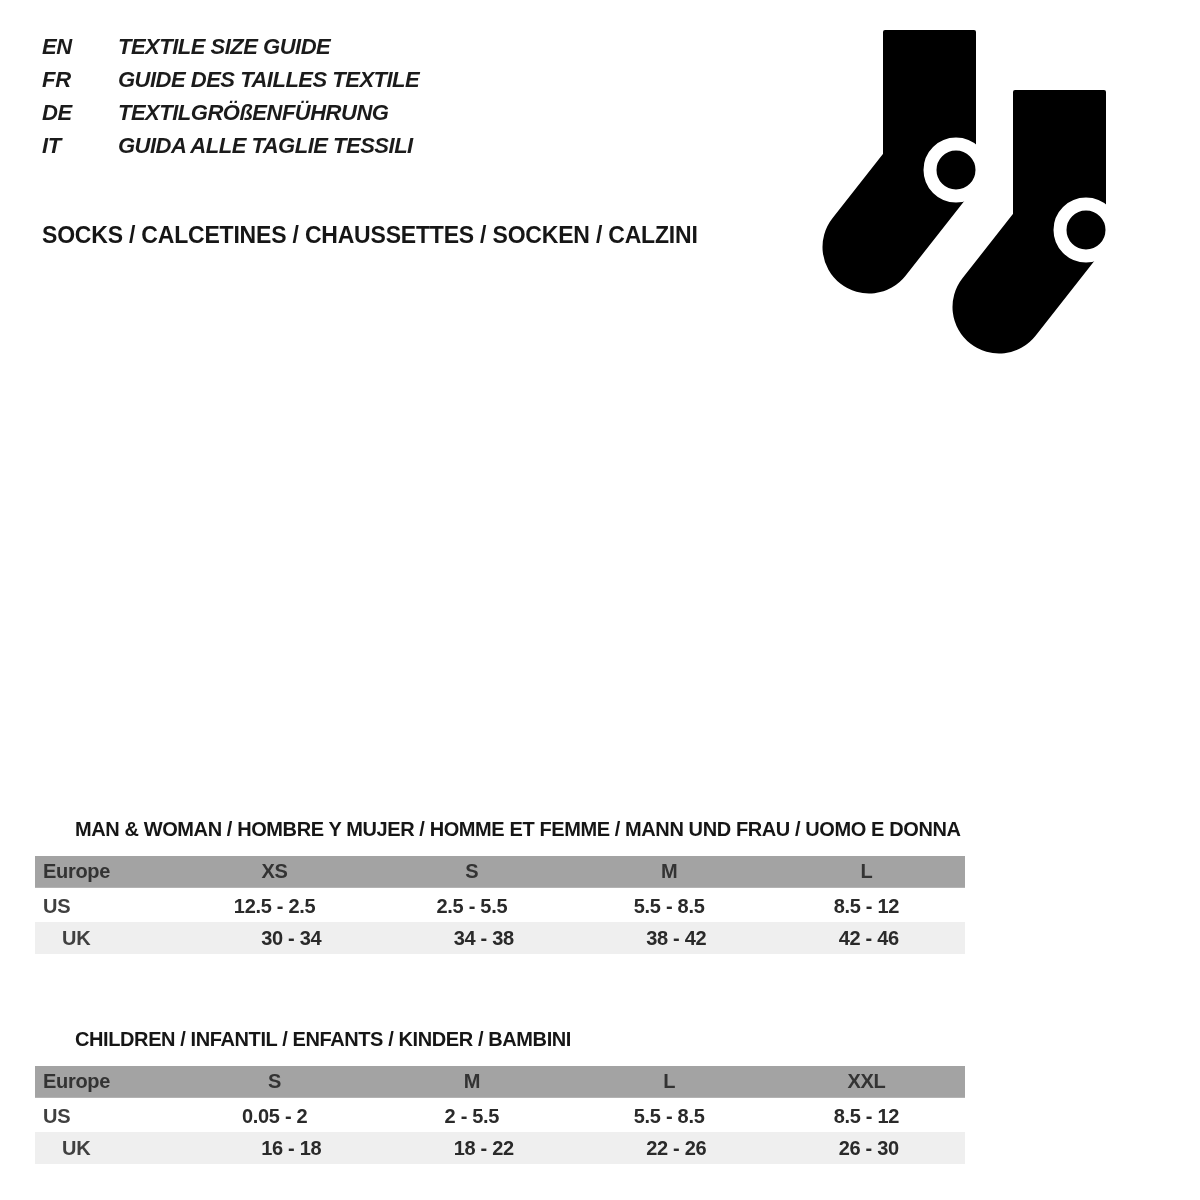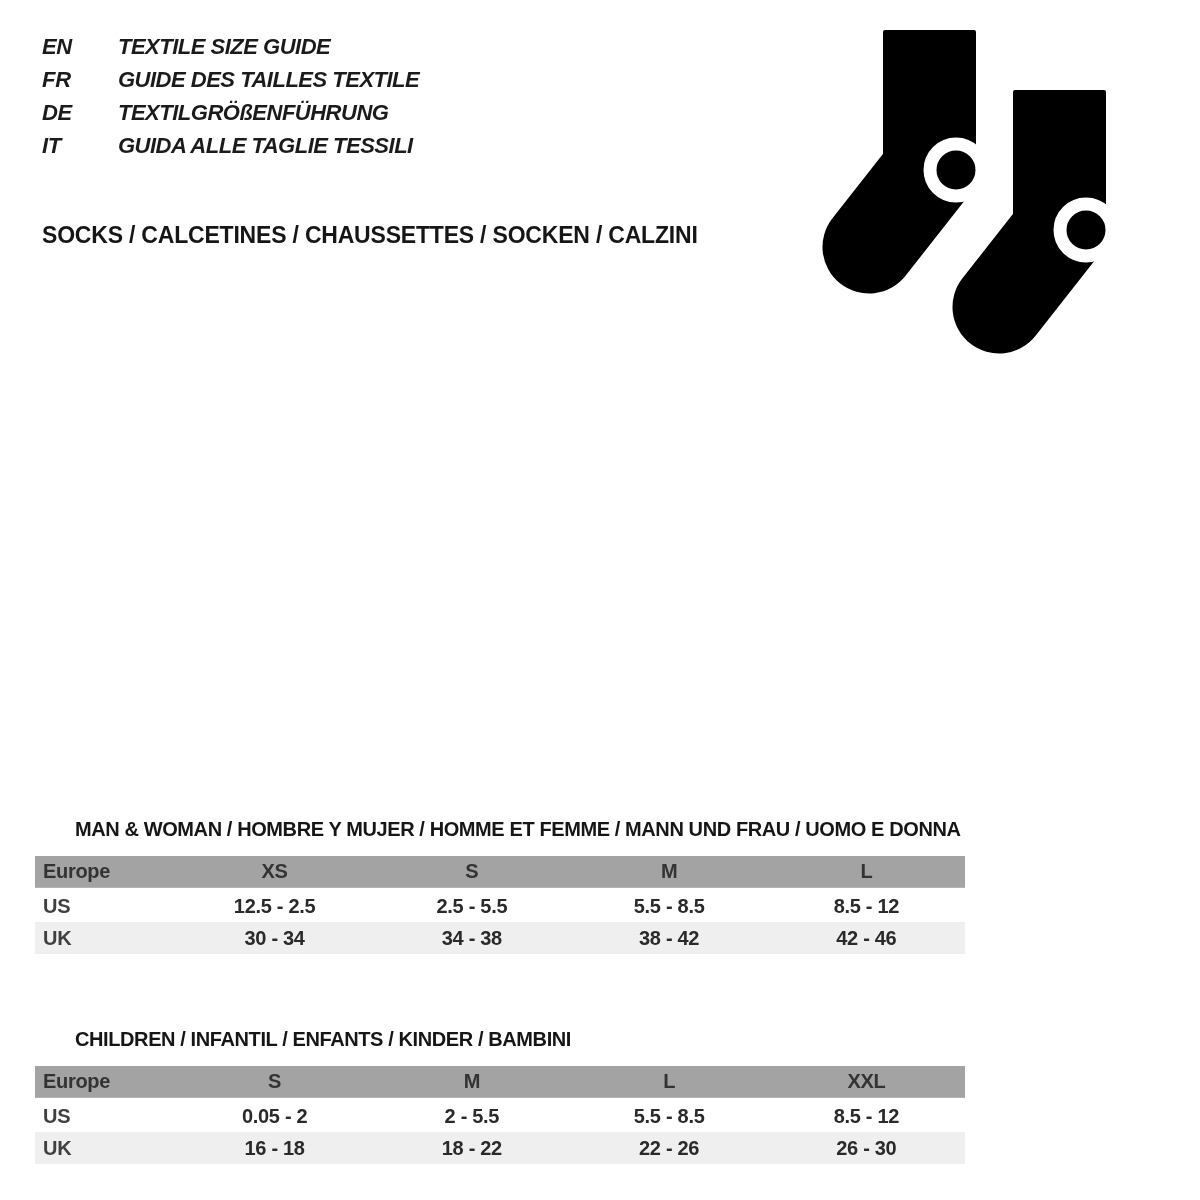--- a/index.html
+++ b/index.html
@@ -45,21 +45,21 @@
 
   
   .size-table { position: absolute; left: 35px; width: 930px; }
   .table-1 { top: 856px; }
   .table-2 { top: 1066px; }
   .tr { display: flex; align-items: center; height: 32px; }
   .tr-head {
     background: #a3a3a3; height: 31px; margin-bottom: 2px;
     border-bottom: 1px solid #b3b3b3;
   }
-  .tr-alt { background: #efefef; }
+  .tr-alt { background: #efefef; padding-left: 19px; }
   .td {
     flex: 1; text-align: center;
     font-weight: bold; font-size: 20px; letter-spacing: -0.3px;
     color: #2a2a2a; white-space: nowrap;
   }
   .td-label {
     flex: 0 0 133px; text-align: left; padding-left: 8px;
     color: #404040;
   }
   .tr-head .td, .tr-head .td-label { color: #333333; }

